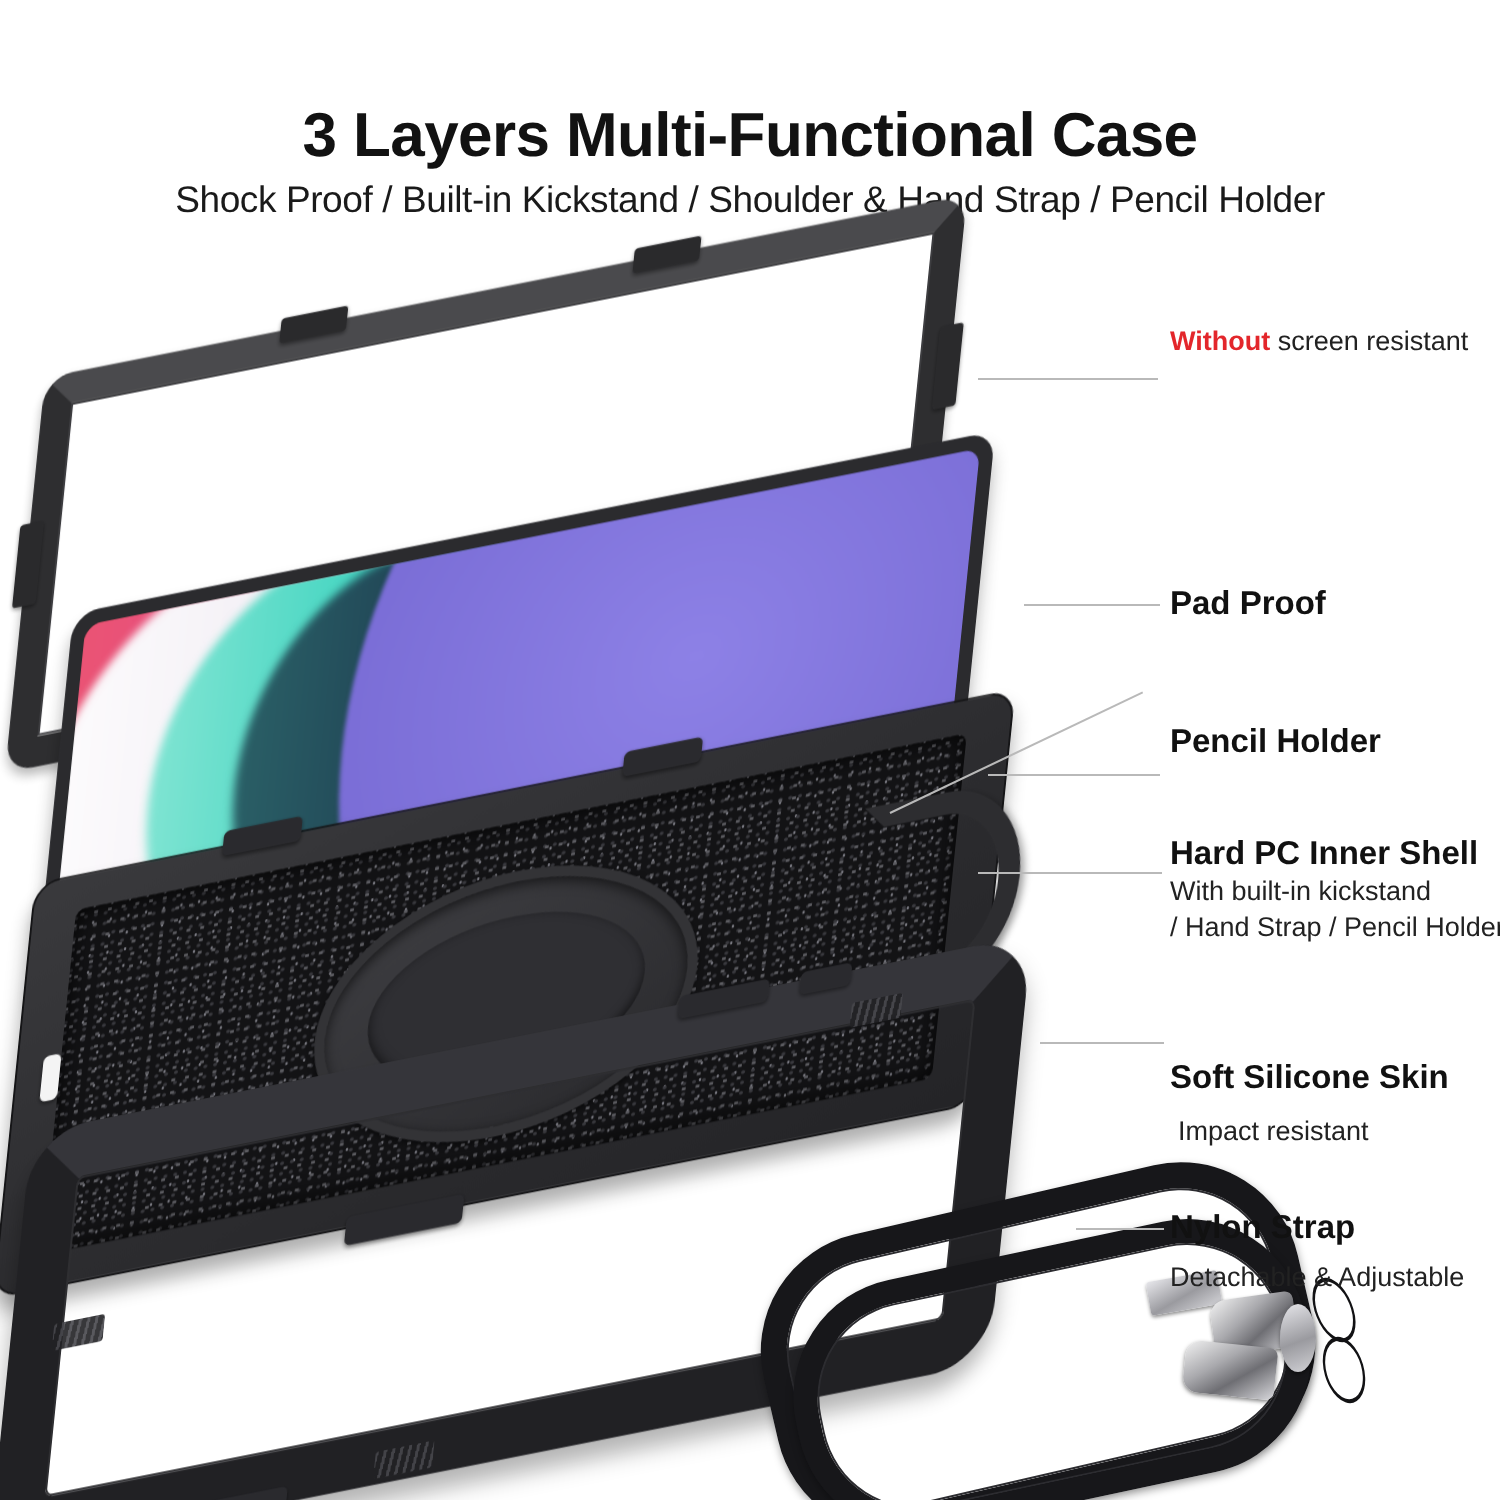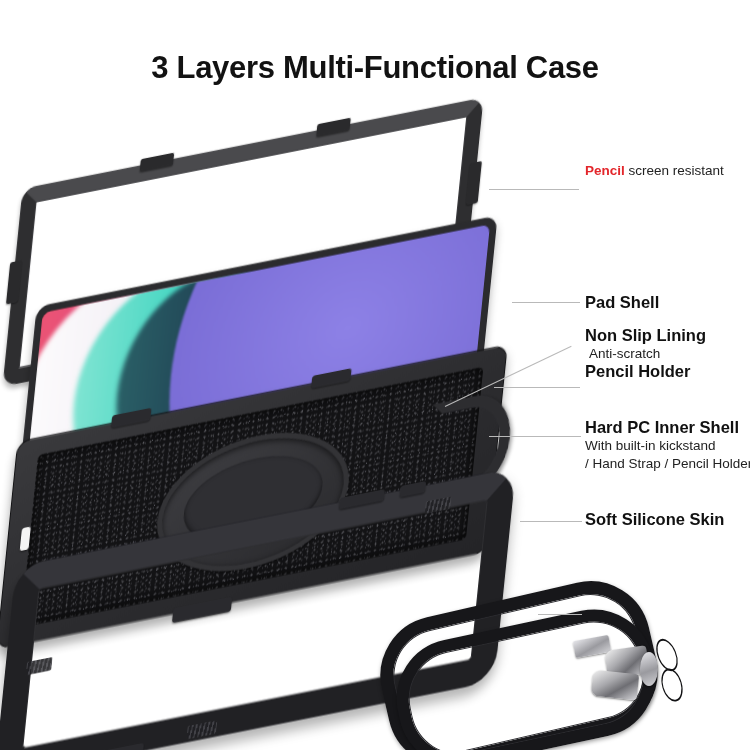--- a/index.html
+++ b/index.html
@@ -153,20 +153,21 @@
   .clip{position:absolute;background:linear-gradient(145deg,#f2f2f2 0%,#a9a9ad 38%,#6e6e73 62%,#d8d8dc 100%);border-radius:3px;box-shadow:0 1px 2px rgba(0,0,0,.5);}
   .cord{position:absolute;border:2.2px solid #121214;border-radius:50%;}
   .buckle{position:absolute;background:linear-gradient(160deg,#e6e6ea,#9a9a9f 55%,#d2d2d6);border-radius:2px;box-shadow:0 1px 2px rgba(0,0,0,.45);}
 </style>
 </head>
 <body>
 
 <div class="stage">
 
   <div class="title">3 Layers Multi-Functional Case</div>
+  <div class="subtitle">Shock Proof / Built-in Kickstand / Shoulder &amp; Hand Strap / Pencil Holder</div>
 
   <div class="art">
 
     <div class="iso l1">
       <div class="frame"></div>
       <div class="tab" style="left:120px;top:-6px;width:34px;height:12px;"></div>
       <div class="tab" style="left:300px;top:-6px;width:34px;height:12px;"></div>
       <div class="tab" style="left:60px;top:183px;width:30px;height:20px;"></div>
       <div class="tab" style="left:258px;top:183px;width:30px;height:20px;"></div>
       <div class="tab" style="left:408px;top:178px;width:26px;height:24px;"></div>
@@ -227,41 +228,42 @@
   <div class="leader" style="left:489px;top:155px;width:90px;"></div>
   <div class="leader" style="left:512px;top:268px;width:68px;"></div>
   <div class="leader" style="left:445px;top:372px;width:140px;transform:rotate(-25.5deg);"></div>
   <div class="leader" style="left:494px;top:353px;width:86px;"></div>
   <div class="leader" style="left:489px;top:402px;width:92px;"></div>
   <div class="leader" style="left:520px;top:487px;width:62px;"></div>
   <div class="leader" style="left:538px;top:580px;width:44px;"></div>
 
   <div class="label" style="left:585px;top:128px;">
     <div class="sub">
-      <span class="red">Pencil</span><span> screen resistant</span>
+      <span class="red">Without</span><span> screen resistant</span>
     </div>
   </div>
 
   <div class="label" style="left:585px;top:259px;">
-    <div class="head">Pad Shell</div>
-  </div>
-
-  <div class="label" style="left:585px;top:292px;">
-    <div class="head">Non Slip Lining</div>
-    <div class="sub ind">Anti-scratch</div>
-  </div>
+    <div class="head">Pad Proof</div>
+  </div>
+
 
   <div class="label" style="left:585px;top:328px;">
     <div class="head">Pencil Holder</div>
   </div>
 
   <div class="label" style="left:585px;top:384px;">
     <div class="head">Hard PC Inner Shell</div>
     <div class="sub">With built-in kickstand</div>
     <div class="sub">/ Hand Strap / Pencil Holder</div>
   </div>
 
-  <div class="label" style="left:585px;top:476px;">
+  <div class="label" style="left:585px;top:496px;">
     <div class="head">Soft Silicone Skin</div>
-  </div>
-
+    <div class="sub ind" style="margin-top:8px;">Impact resistant</div>
+  </div>
+
+  <div class="label" style="left:585px;top:571px;">
+    <div class="head">Nylon Strap</div>
+    <div class="sub" style="margin-top:6px;">Detachable &amp; Adjustable</div>
+  </div>
 
 </div>
 
 </body></html>

